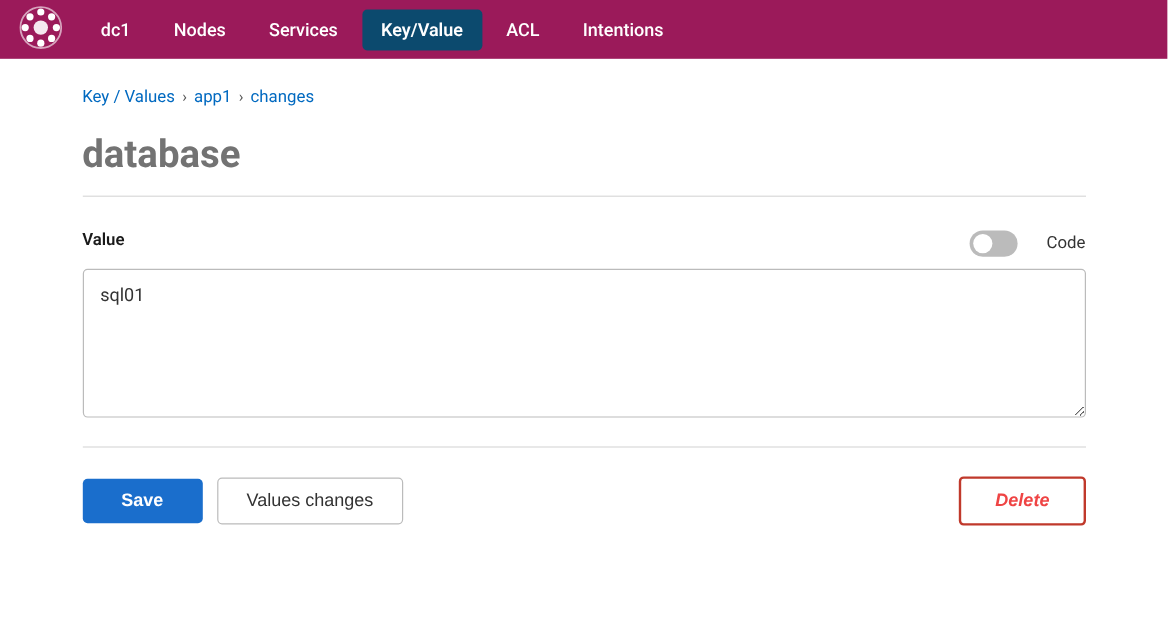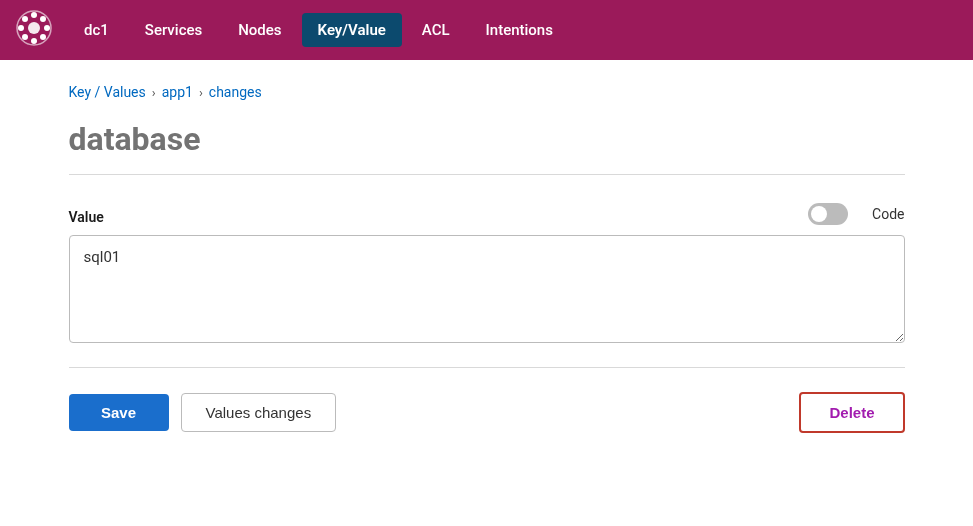--- a/index.html
+++ b/index.html
@@ -3,21 +3,21 @@
   <meta charset="utf-8">
   <style>
     * { box-sizing: border-box; margin: 0; padding: 0; }
     body { font-family: -apple-system, BlinkMacSystemFont, 'Segoe UI', Roboto, sans-serif; background: #fff; }
 
     
     nav {
       background: #9b1a5a;
       display: flex;
       align-items: center;
-      height: 60px;
+      height: 49px;
       padding: 0 16px;
       gap: 4px;
     }
     .nav-logo {
       width: 36px;
       height: 36px;
       margin-right: 12px;
       flex-shrink: 0;
     }
     .nav-item {
@@ -70,21 +70,21 @@
     }
     .divider {
       border: none;
       border-top: 1px solid #d9d9d9;
       margin-bottom: 28px;
     }
 
     
     .value-label-row {
       display: flex;
-      align-items: flex-end;
+      align-items: flex-start;
       justify-content: space-between;
       margin-bottom: 10px;
     }
     .value-label {
       font-size: 14px;
       font-weight: 600;
       color: #1a1a1a;
     }
     .code-toggle-row {
       display: flex;
@@ -117,21 +117,21 @@
       transition: left 0.2s;
     }
     .code-label {
       font-size: 14px;
       color: #333;
     }
 
     
     .value-textarea {
       width: 100%;
-      height: 108px;
+      height: 124px;
       border: 1px solid #bbb;
       border-radius: 4px;
       padding: 12px 14px;
       font-size: 15px;
       color: #333;
       resize: vertical;
       outline: none;
       font-family: inherit;
     }
 
@@ -164,28 +164,29 @@
       border: 1px solid #bbb;
       border-radius: 4px;
       padding: 10px 24px;
       font-size: 15px;
       cursor: pointer;
       min-width: 140px;
     }
     .btn-delete {
       margin-left: auto;
       background: #fff;
-      color: #a21caf;
+      color: #ef4444;
       border: 2px solid #c0392b;
       border-radius: 4px;
       padding: 10px 28px;
       font-size: 15px;
       font-weight: 600;
       cursor: pointer;
       min-width: 100px;
+      font-style: italic;
     }
   </style>
 </head>
 <body>
 
 <nav>
 
   <div>
     <svg class="nav-logo" viewBox="0 0 36 36" fill="none" xmlns="http://www.w3.org/2000/svg">
       <circle cx="18" cy="18" r="17" stroke="rgba(255,255,255,0.6)" stroke-width="1.5"></circle>
@@ -195,22 +196,22 @@
       <circle cx="5" cy="18" r="3" fill="white"></circle>
       <circle cx="31" cy="18" r="3" fill="white"></circle>
       <circle cx="9" cy="9" r="3" fill="white"></circle>
       <circle cx="27" cy="27" r="3" fill="white"></circle>
       <circle cx="27" cy="9" r="3" fill="white"></circle>
       <circle cx="9" cy="27" r="3" fill="white"></circle>
     </svg>
   </div>
 
   <span class="nav-item">dc1</span>
+  <span class="nav-item">Nodes</span>
   <span class="nav-item">Services</span>
-  <span class="nav-item">Nodes</span>
   <span class="nav-item active">Key/Value</span>
   <span class="nav-item">ACL</span>
   <span class="nav-item">Intentions</span>
 </nav>
 
 <div class="content">
 
   
   <div class="breadcrumb">
     <span>Key / Values</span>

